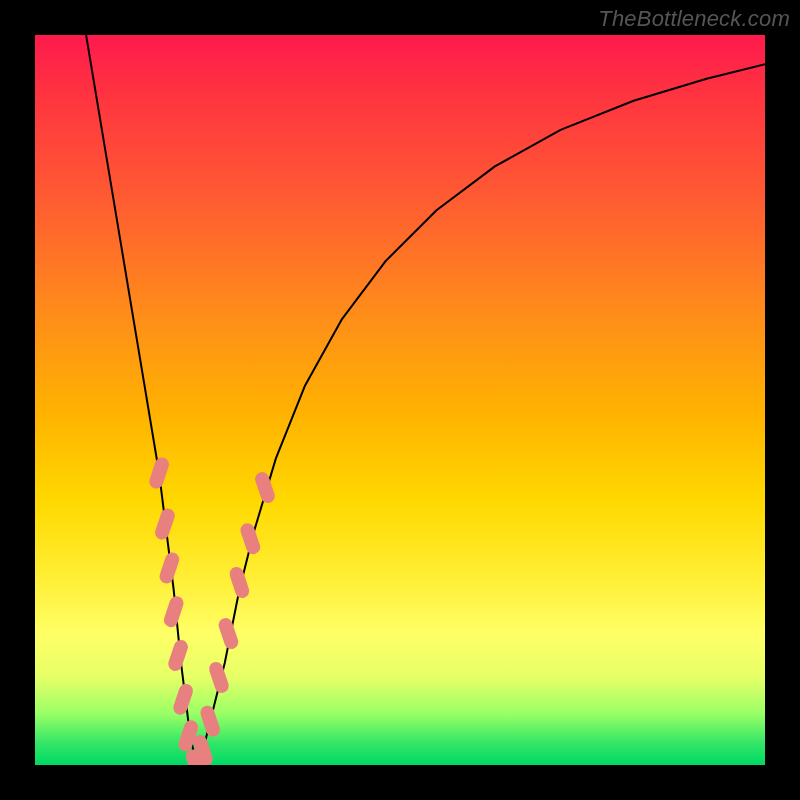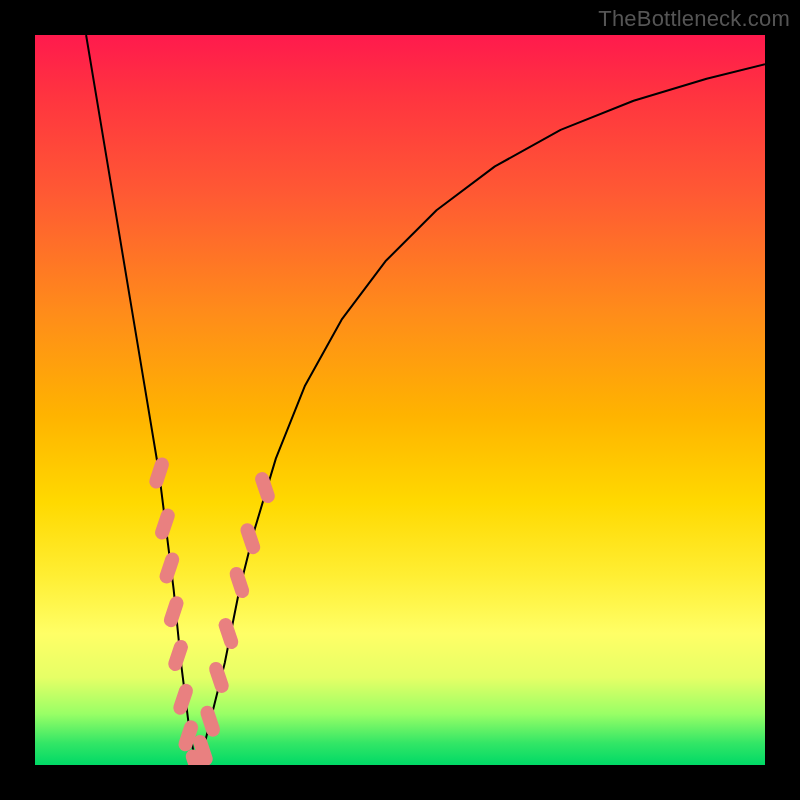--- a/index.html
+++ b/index.html
@@ -10,20 +10,21 @@
     background: #000;
     overflow: hidden;
     font-family: Arial, Helvetica, sans-serif;
   }
   .frame {
     position: absolute;
     left: 0; top: 0;
     width: 800px;
     height: 800px;
     background: #000;
+    font-style: italic;
   }
   .plot {
     position: absolute;
     left: 35px;
     top: 35px;
     width: 730px;
     height: 730px;
     
     background: linear-gradient(to bottom,
       #ff1a4d 0%,

